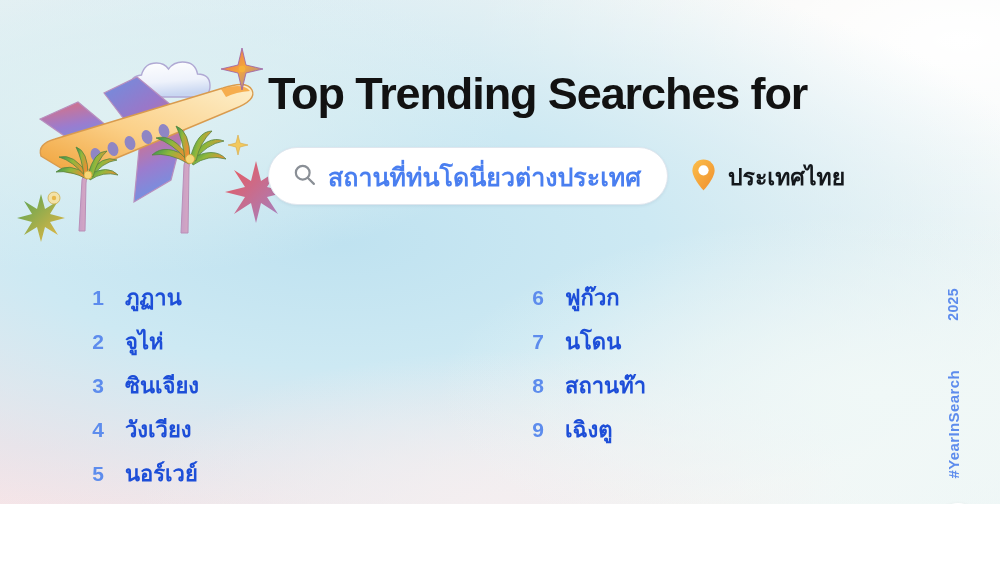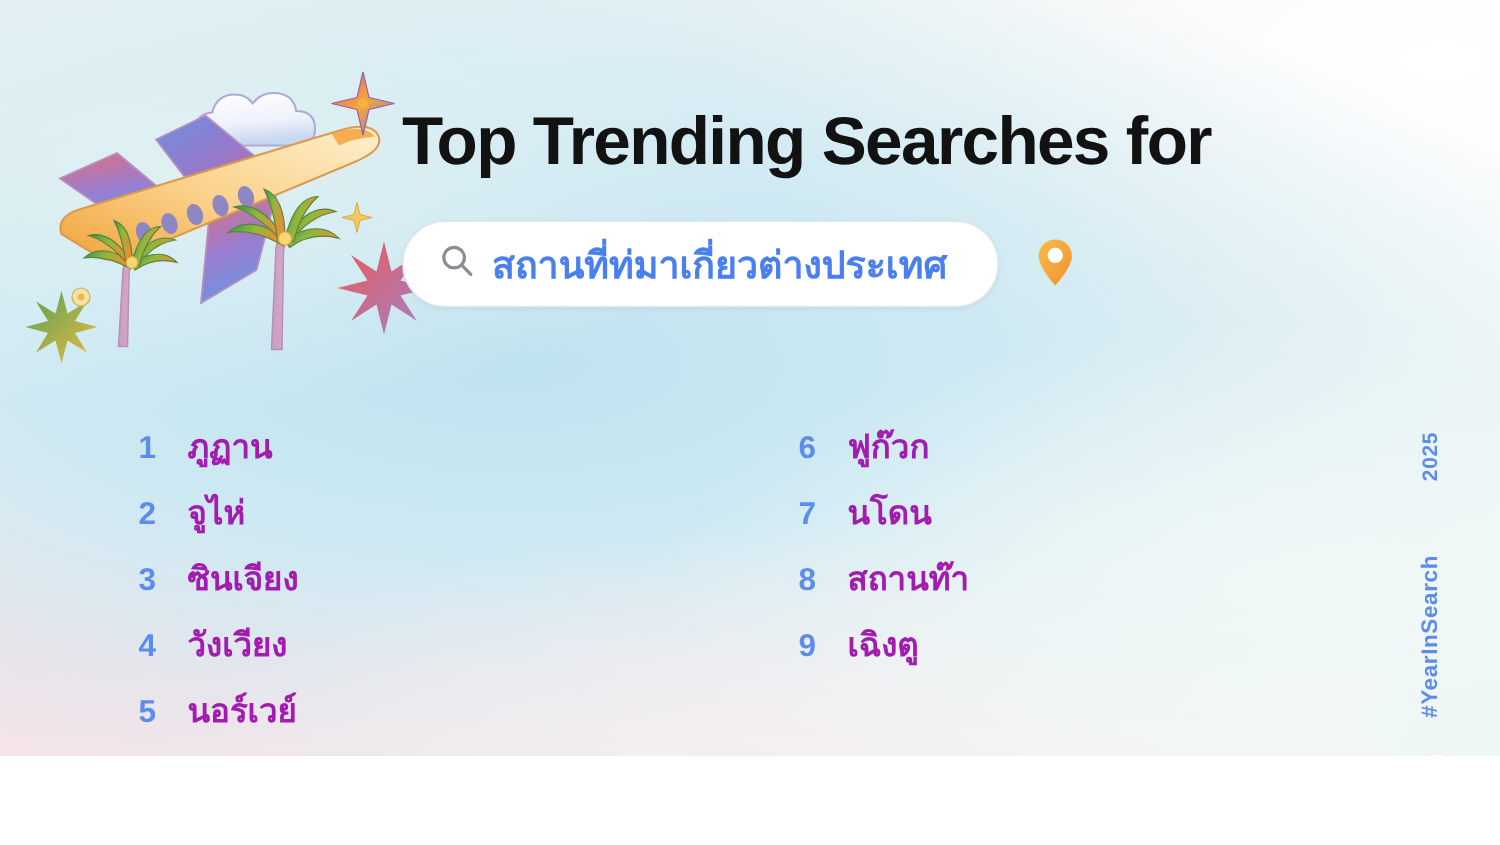--- a/index.html
+++ b/index.html
@@ -74,21 +74,21 @@
     display:flex; align-items:baseline;
     height:44px;
   }
   .rank-num {
     width:44px; flex:0 0 44px; text-align:right;
     font-size:21px; font-weight:700; color:#5d8ced;
     line-height:1;
   }
   .rank-term {
     padding-left:21px;
-    font-size:22px; font-weight:700; color:#a21caf;
+    font-size:22px; font-weight:700; color:#1d4ed8;
     line-height:1; white-space:nowrap;
   }
   
   .vside {
     position:absolute; left:945px;
     writing-mode:vertical-rl;
     transform:rotate(180deg);
     color:#5d8ced; font-weight:700;
     letter-spacing:.4px; white-space:nowrap;
   }
@@ -233,37 +233,38 @@
 
   <div id="title">Top Trending Searches for</div>
 
   <div id="search-pill">
     <span class="mag">
       <svg width="25" height="25" viewBox="0 0 24 24" fill="none">
         <circle cx="10.3" cy="10.3" r="6.6" stroke="#8a8f96" stroke-width="2.1"></circle>
         <line x1="15.3" y1="15.3" x2="21" y2="21" stroke="#8a8f96" stroke-width="2.1" stroke-linecap="round"></line>
       </svg>
     </span>
-    <span id="search-text">สถานที่ท่มาเกี่ยวต่างประเทศ</span>
+    <span id="search-text">สถานที่ท่นโดนี่ยวต่างประเทศ</span>
   </div>
 
   <div id="locale">
     <span>
       <svg width="27" height="34" viewBox="0 0 27 34">
         <defs>
           <linearGradient id="gPin" x1="0" y1="0" x2="1" y2="1">
             <stop offset="0%" stop-color="#fbbe4a"></stop>
             <stop offset="100%" stop-color="#f08f2e"></stop>
           </linearGradient>
         </defs>
         <path d="M13.5 1.6 C7.3 1.6 2.4 6.4 2.4 12.5 C2.4 20.5 13.5 32.4 13.5 32.4
                  C13.5 32.4 24.6 20.5 24.6 12.5 C24.6 6.4 19.7 1.6 13.5 1.6 Z" fill="url(#gPin)"></path>
         <circle cx="13.5" cy="12.3" r="5.1" fill="#ffffff"></circle>
       </svg>
     </span>
+    <span id="locale-label">ประเทศไทย</span>
   </div>
 
   <div class="list-col" id="col-left">
     <div class="rank-row">
       <span class="rank-num">1</span>
       <span class="rank-term">ภูฏาน</span>
     </div>
     <div class="rank-row">
       <span class="rank-num">2</span>
       <span class="rank-term">จูไห่</span>

